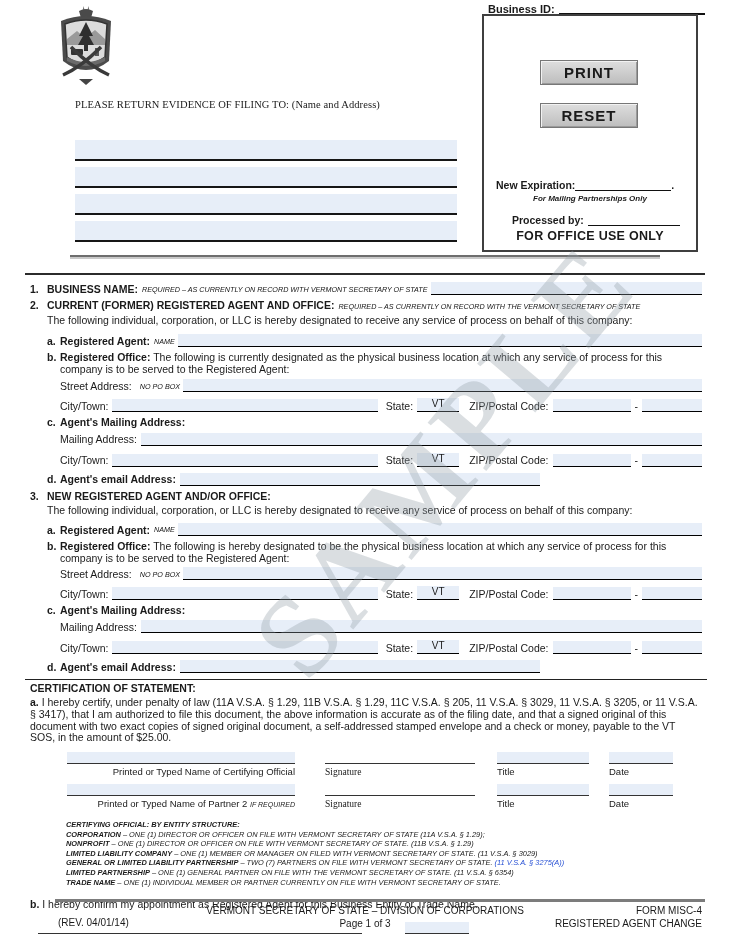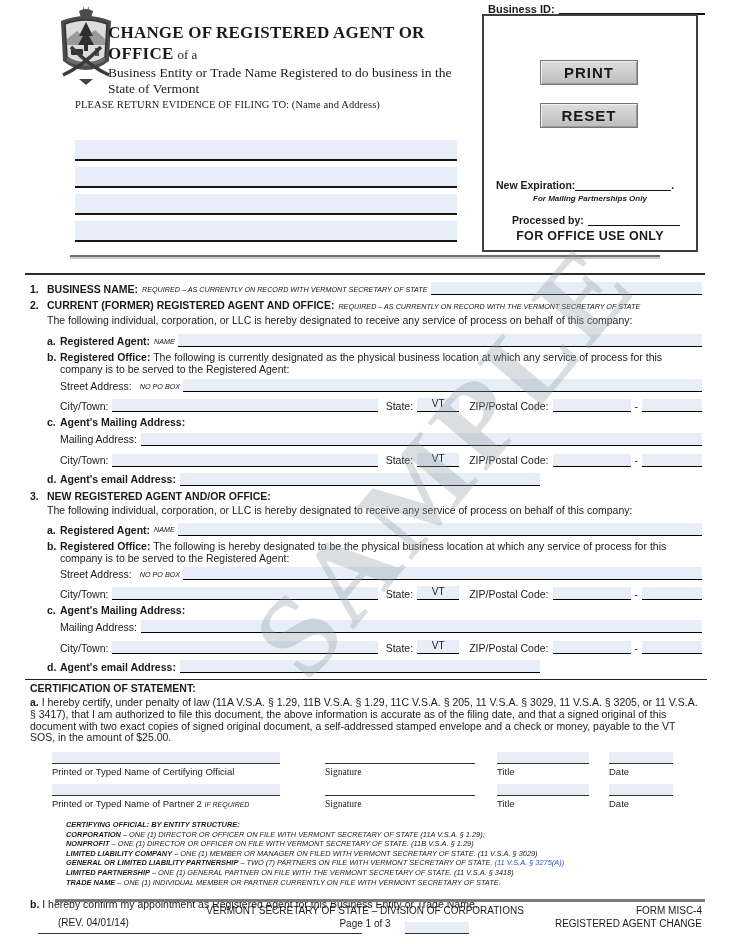--- a/index.html
+++ b/index.html
@@ -53,21 +53,21 @@
   .ind2 { margin-left:30px; }
   .state-fld { width:42px; text-align:center; font-size:10px; background:#e7eef8; border-bottom:1.3px solid #000; height:13px; }
   .zip1 { width:78px; } .zip2 { width:60px; }
   .sep { padding:0 4px; }
   
   .cert-rule { border-top:1.8px solid #222; margin-left:-5px; width:682px; }
   .cert-head { font-weight:bold; font-size:10.5px; margin-top:2px; }
   .cert-para { margin-top:3px; width:670px; line-height:11.8px; }
   .sigrow { display:flex; margin-left:22px; margin-top:8px; }
   .sigcol { display:flex; flex-direction:column; }
-  .sc1 { width:243px; } .sc2 { width:160px; margin-left:30px;font-family:Liberation Serif, serif; } .sc3 { width:98px; margin-left:12px; } .sc4 { width:68px; margin-left:14px; }
+  .sc1 { width:243px;align-items:flex-end; } .sc2 { width:160px; margin-left:30px;font-family:Liberation Serif, serif; } .sc3 { width:98px; margin-left:12px; } .sc4 { width:68px; margin-left:14px; }
   .strip { height:11px; background:#e7eef8; width:94%; }
   .strip.none { background:transparent; }
   .sigline { border-bottom:1.5px solid #333; }
   .siglab { font-size:9.5px; margin-top:3px; white-space:nowrap; }
   .sighint { font-size:7px; font-style:italic; }
   .entity { margin-left:36px; margin-top:10px; font-size:7.4px; font-style:italic; line-height:9.6px; }
   .entity .ehead { font-weight:bold; }
   .entity .ename { font-weight:bold; }
   .entity .ecite { color:#2750d4;text-align:center; }
   .confirm { margin-top:11px; }
@@ -99,25 +99,20 @@
       <path d="M31 17 L38 31 L34 31 L39 40 L33 40 L33 46 L29 46 L29 40 L23 40 L28 31 L24 31 Z" fill="#2f2f2f"></path>
       <rect x="16" y="44" width="12" height="6" rx="1" fill="#333"></rect>
       <rect x="40" y="43" width="4" height="8" fill="#555"></rect>
       <path d="M12 52 Q31 62 50 52 L50 56 Q31 66 12 56 Z" fill="#6a6a6a"></path>
       <path d="M8 70 Q26 62 46 42" stroke="#3a3a3a" stroke-width="3.5" fill="none"></path>
       <path d="M54 70 Q36 62 16 42" stroke="#3a3a3a" stroke-width="3.5" fill="none"></path>
       <path d="M24 74 L38 74 L31 80 Z" fill="#444"></path>
     </svg>
   </div>
 
-  <div class="title-block">
-    <span class="title-main">CHANGE OF REGISTERED AGENT OR OFFICE</span>
-    <span class="title-suffix">of a</span>
-    <div class="subtitle">Business Entity or Trade Name Registered to do business in the State of Vermont</div>
-  </div>
 
   <div class="return-label">PLEASE RETURN EVIDENCE OF FILING TO: (Name and Address)</div>
 
   <div class="return-fields">
     <div class="ret-fld"></div>
     <div class="ret-fld"></div>
     <div class="ret-fld"></div>
     <div class="ret-fld"></div>
   </div>
 
@@ -327,21 +322,21 @@
         <div class="siglab">Date</div>
       </div>
     </div>
 
     <div class="entity">
       <div class="ehead">CERTIFYING OFFICIAL:  BY ENTITY STRUCTURE:</div>
       <div><span class="ename">CORPORATION</span><span> – ONE (1) DIRECTOR OR OFFICER ON FILE WITH VERMONT SECRETARY OF STATE (11A V.S.A. § 1.29);</span></div>
       <div><span class="ename">NONPROFIT</span><span> – ONE (1) DIRECTOR OR OFFICER ON FILE WITH VERMONT SECRETARY OF STATE. (11B V.S.A. § 1.29)</span></div>
       <div><span class="ename">LIMITED LIABILITY COMPANY</span><span> –  ONE (1) MEMBER OR MANAGER ON FILED WITH VERMONT SECRETARY OF STATE. (11 V.S.A. § 3029)</span></div>
       <div><span class="ename">GENERAL OR LIMITED LIABILITY PARTNERSHIP</span><span> – TWO (7) PARTNERS ON FILE WITH VERMONT SECRETARY OF STATE. </span><span class="ecite">(11 V.S.A. § 3275(A))</span></div>
-      <div><span class="ename">LIMITED PARTNERSHIP</span><span> – ONE (1) GENERAL PARTNER ON FILE WITH THE VERMONT SECRETARY OF STATE. (11 V.S.A. § 3418)</span></div>
+      <div><span class="ename">LIMITED PARTNERSHIP</span><span> – ONE (1) GENERAL PARTNER ON FILE WITH THE VERMONT SECRETARY OF STATE. (11 V.S.A. § 6354)</span></div>
       <div><span class="ename">TRADE NAME</span><span> – ONE (1) INDIVIDUAL MEMBER OR PARTNER CURRENTLY ON FILE WITH VERMONT SECRETARY OF STATE.</span></div>
     </div>
 
     <div class="confirm">
       <span class="lbl">b.</span>
       <span>I hereby confirm my appointment as Registered Agent for this Business Entity or Trade Name.</span>
     </div>
 
     <div class="na-row">
       <div class="sigcol na-sig">

